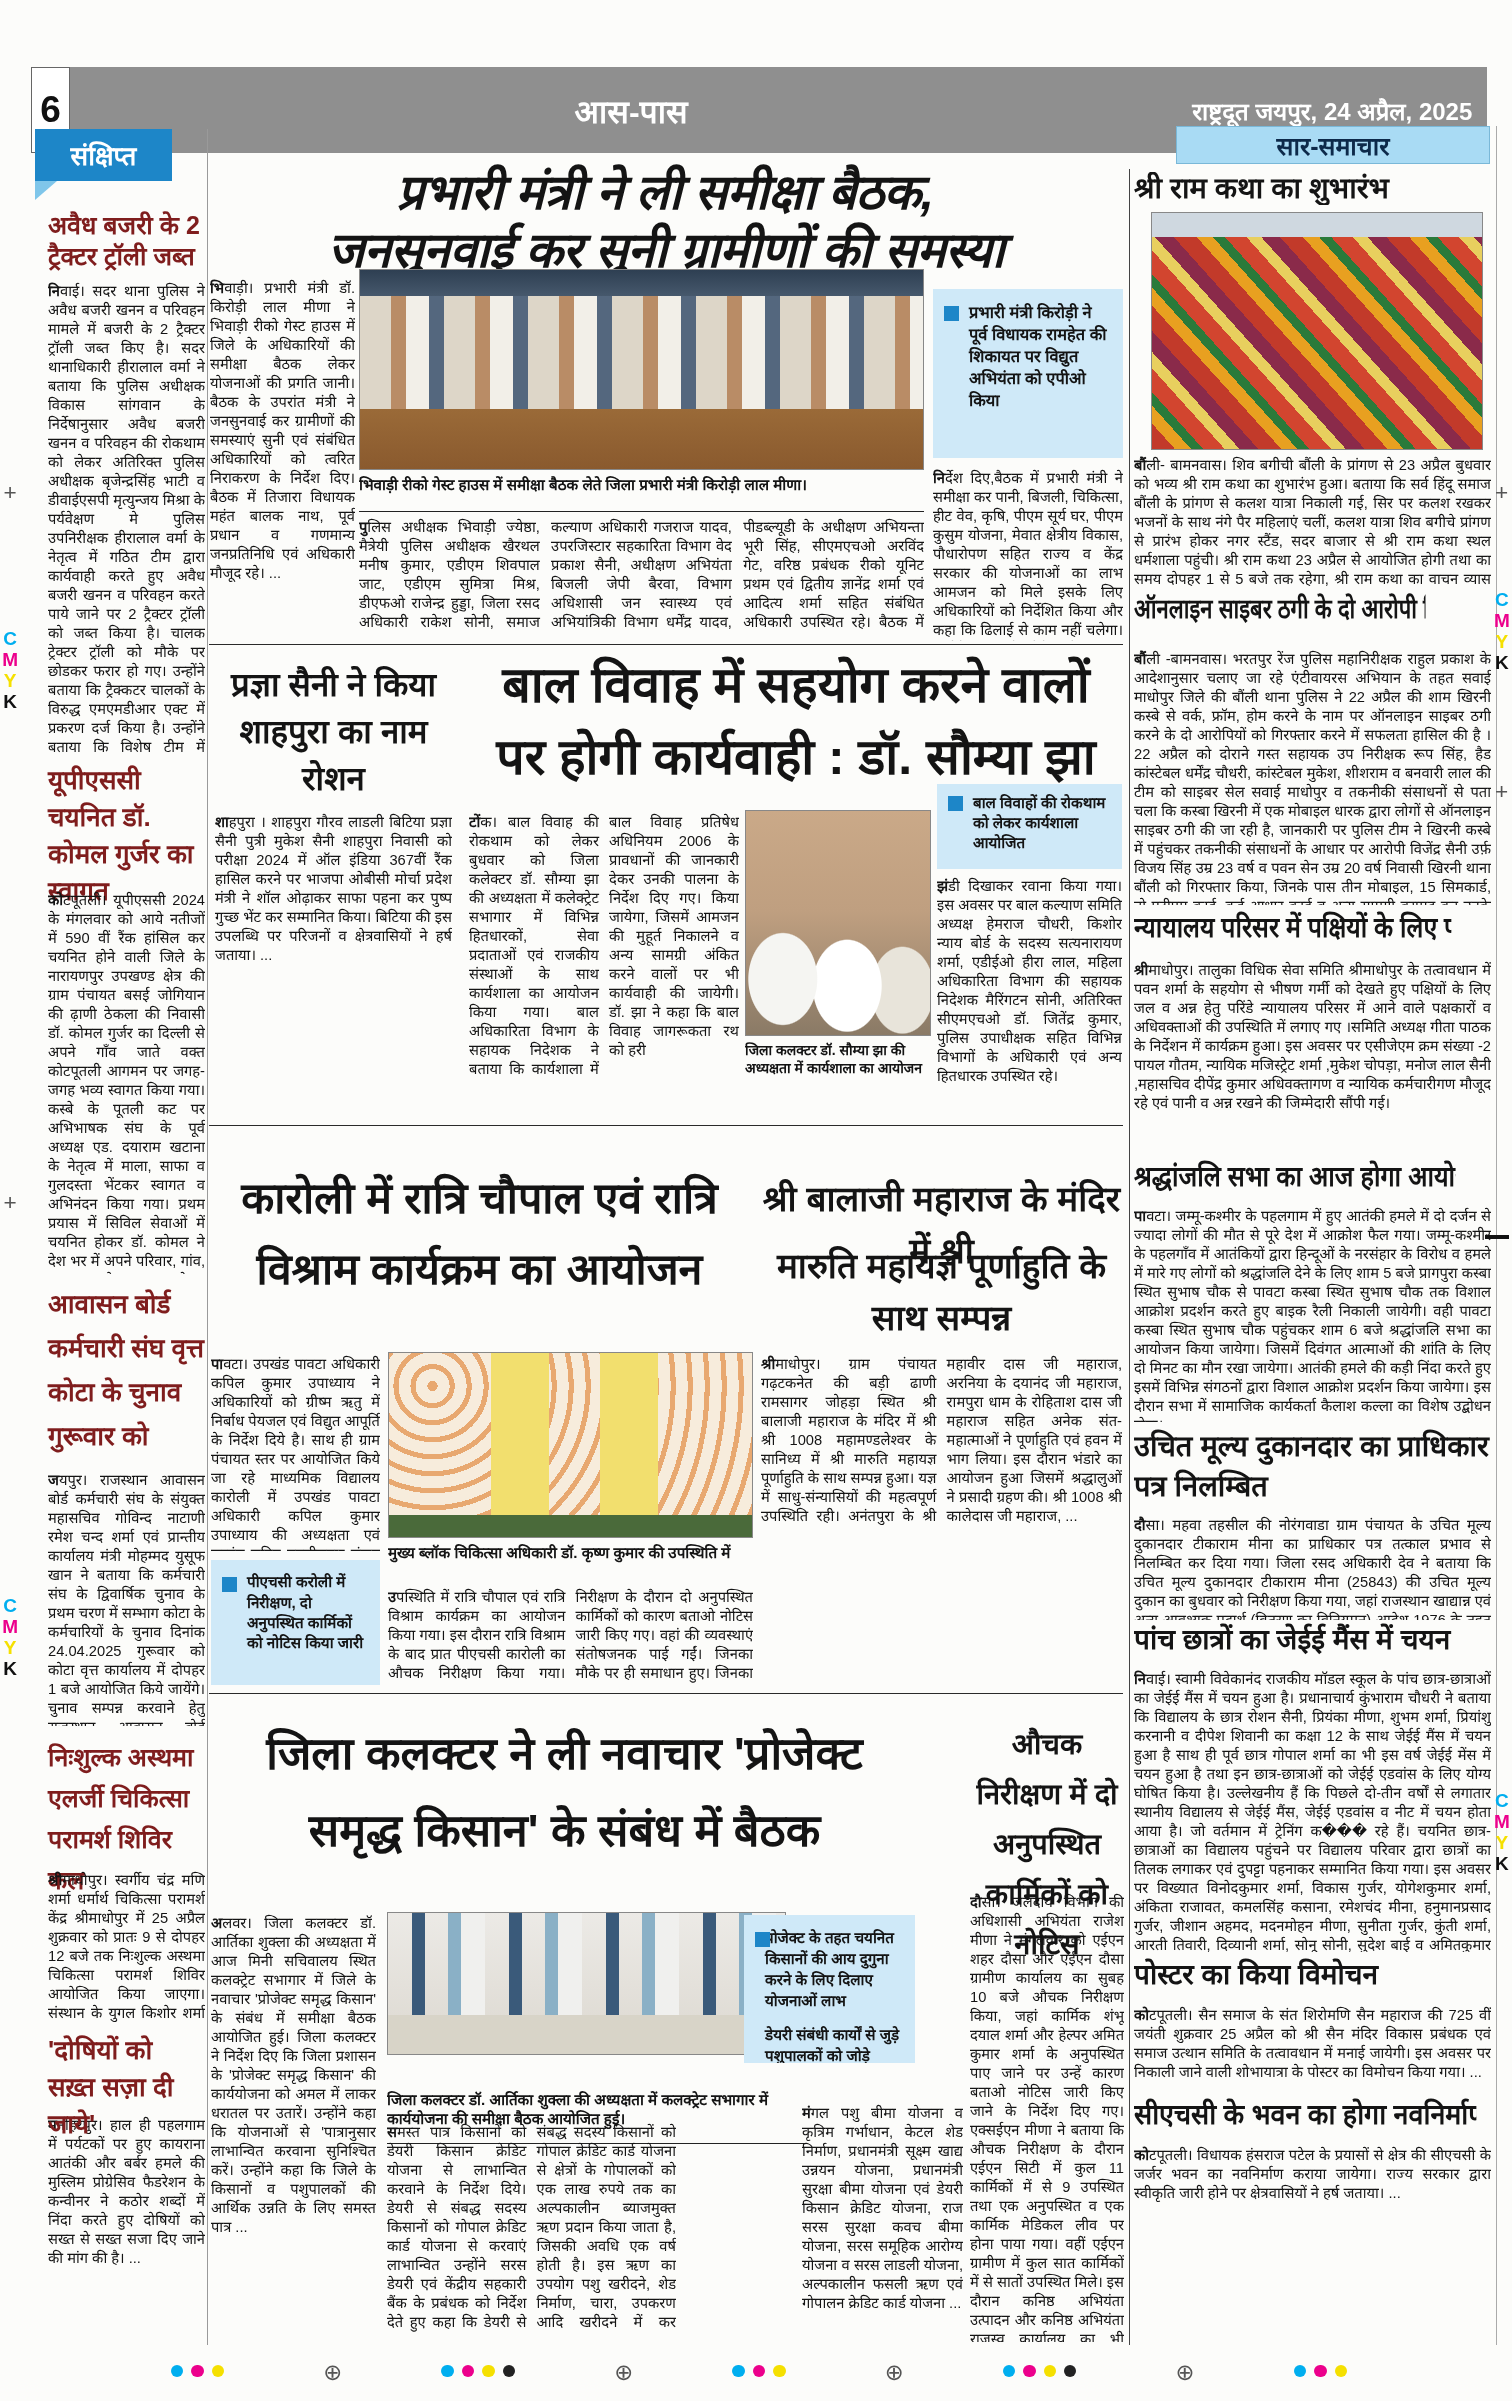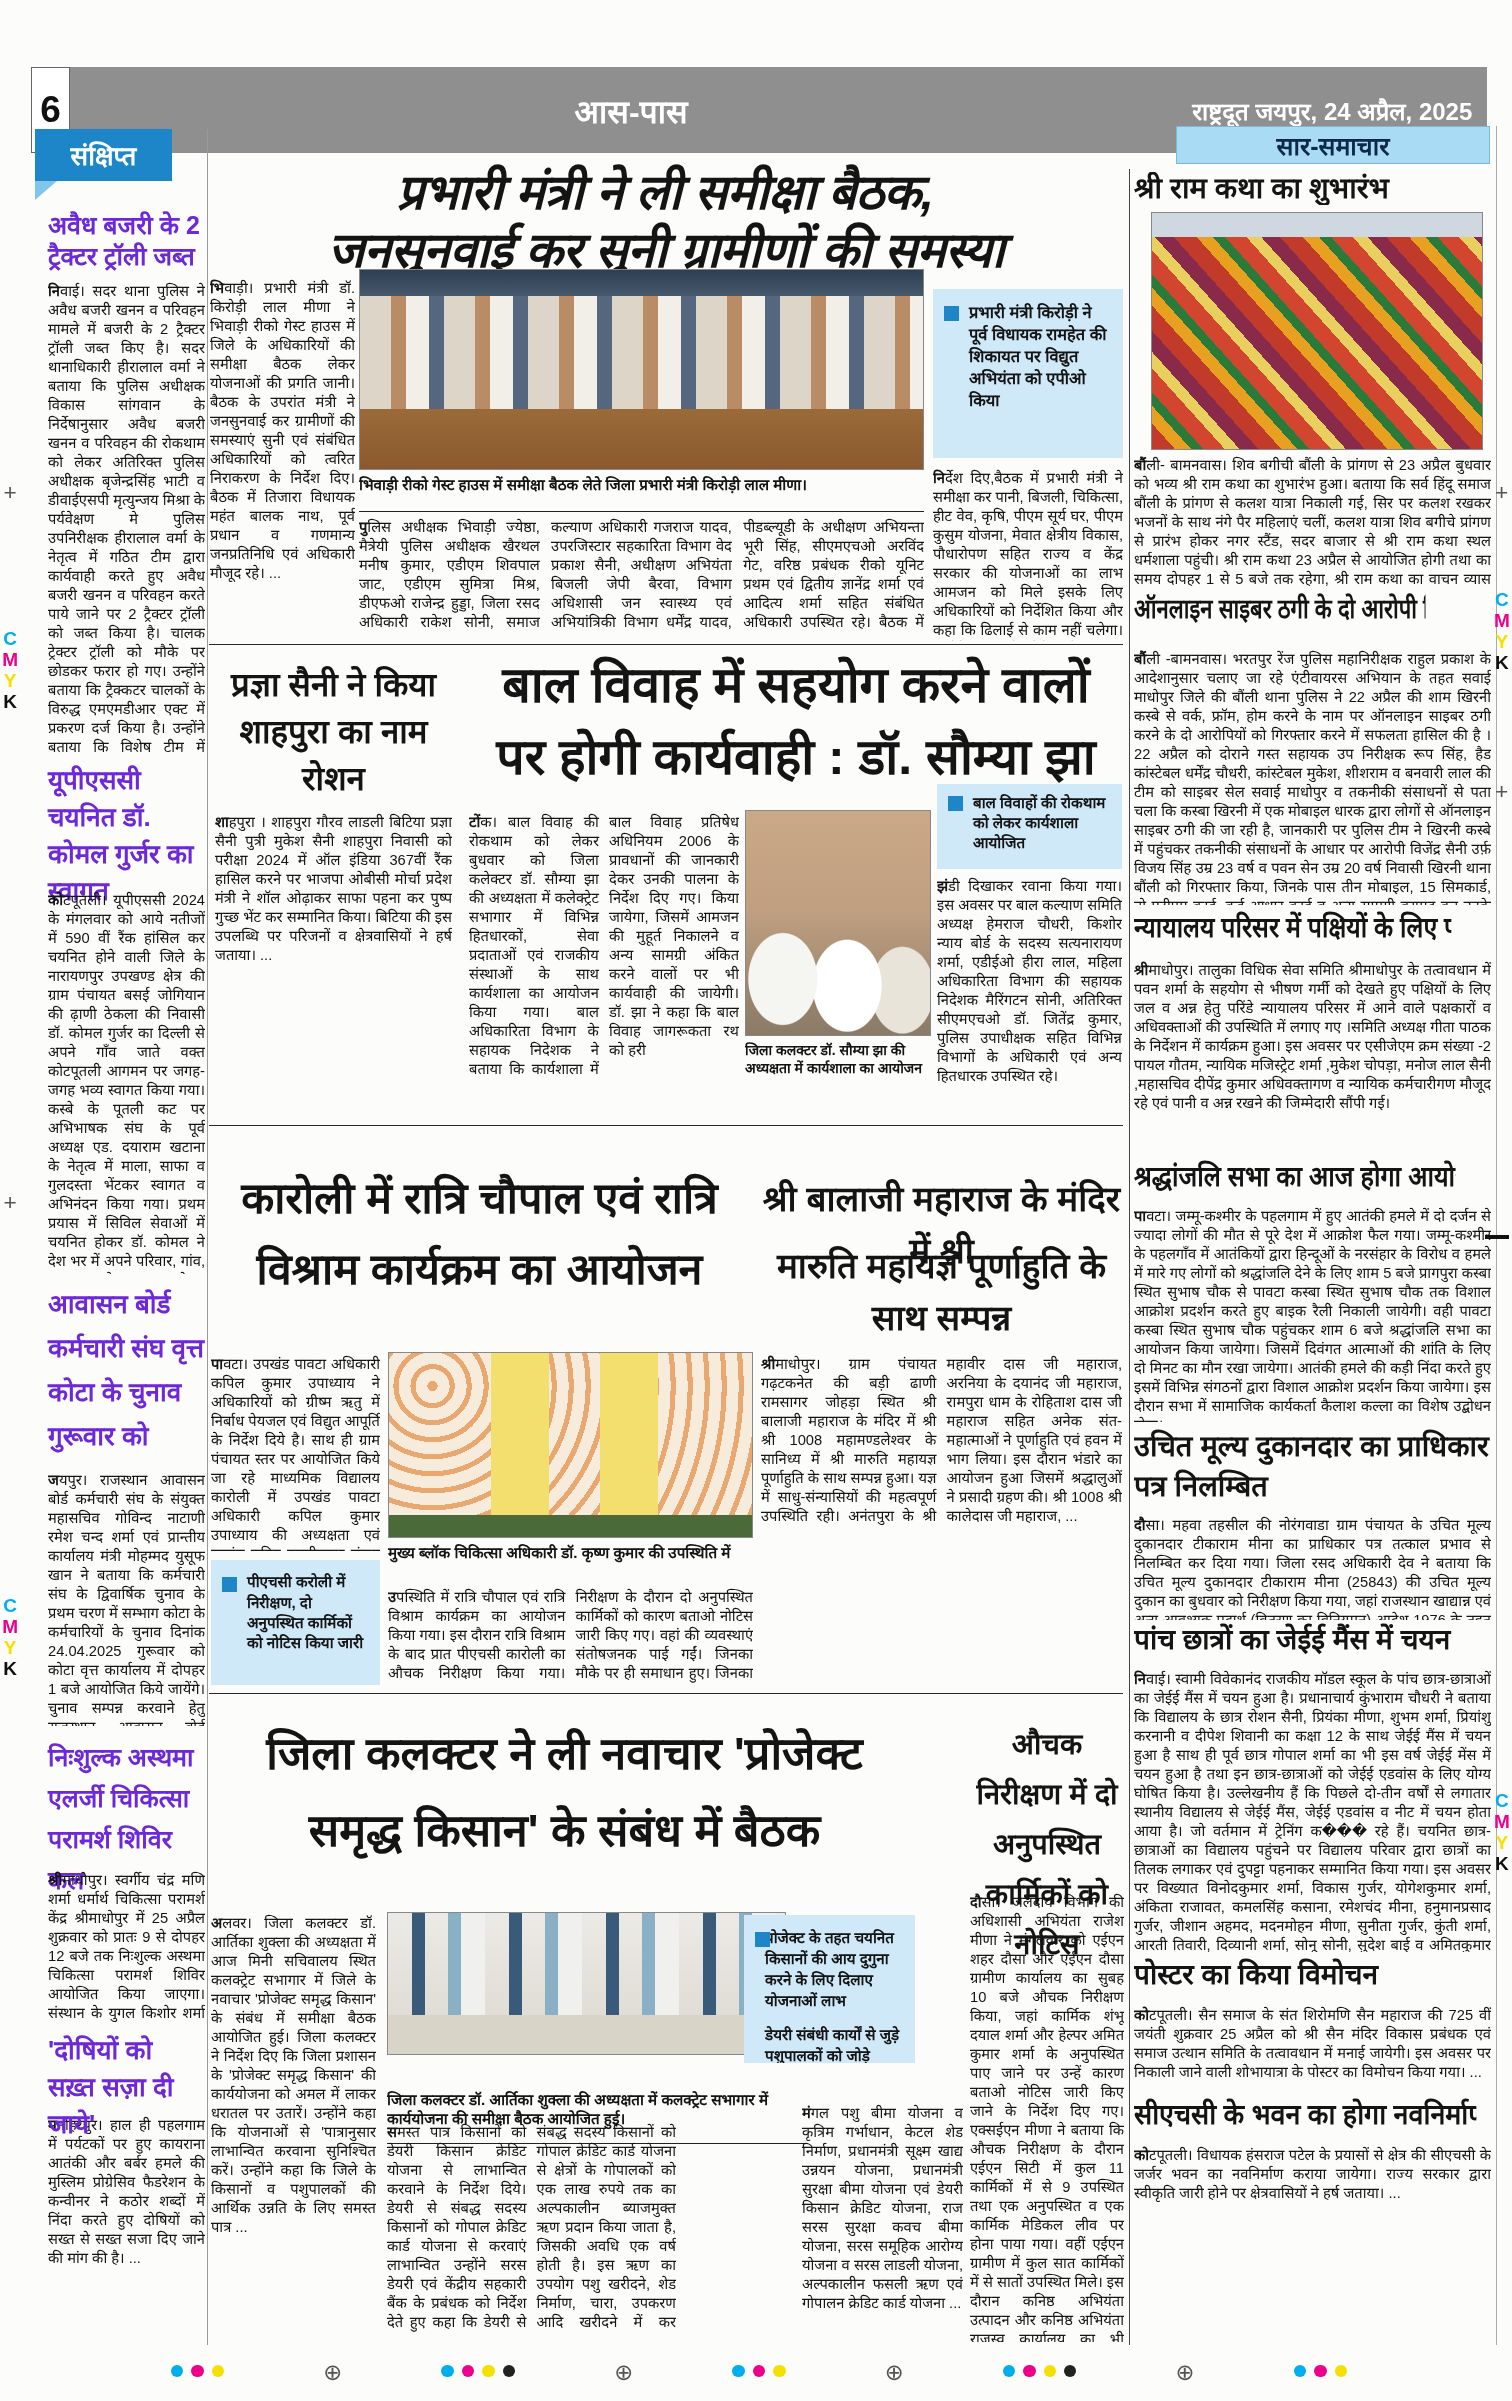--- a/index.html
+++ b/index.html
@@ -6,21 +6,21 @@
   #page{position:relative;width:1512px;height:2401px;background:#fcfcfa;font-family:"Liberation Sans","DejaVu Sans",sans-serif;color:#141414;overflow:hidden;}
   .abs{position:absolute;box-sizing:border-box;}
   
   .mast{background:#8f8f8f;display:flex;align-items:center;}
   .pnum{background:#fff;border:1.1px solid #666;color:#111;font-size:37px;font-weight:bold;display:flex;align-items:center;justify-content:center;}
   .msec{flex:1;text-align:center;color:#fff;font-size:32px;font-weight:bold;}
   .med{color:#fff;font-size:24px;font-weight:bold;padding-right:14.7px;white-space:nowrap;}
   
   .hmain{font-size:49px;line-height:58px;font-weight:bold;text-align:center;letter-spacing:-0.6px;font-style:italic;}
   .hsec{font-weight:bold;text-align:center;}
-  .hside{font-weight:bold;font-size:24px;line-height:29px;color:#6d28d9;}
+  .hside{font-weight:bold;font-size:24px;line-height:29px;color:#7f1d1d;}
   .hright{font-weight:bold;font-size:27px;line-height:33px;white-space:nowrap;overflow:hidden;}
   .hwrap{font-weight:bold;font-size:29px;line-height:40px;}
   
   .bd{font-size:14.7px;line-height:19px;text-align:justify;overflow:hidden;}
   .bd::first-letter{font-weight:bold;}
   .cols2{columns:2;column-gap:10.2px;}
   .cols3{columns:3;column-gap:11.3px;}
   .cap{font-weight:bold;font-size:15.2px;line-height:19px;overflow:hidden;}
   .cap-rule{border-bottom:1.1px solid #222;padding-bottom:5.6px;}
   

